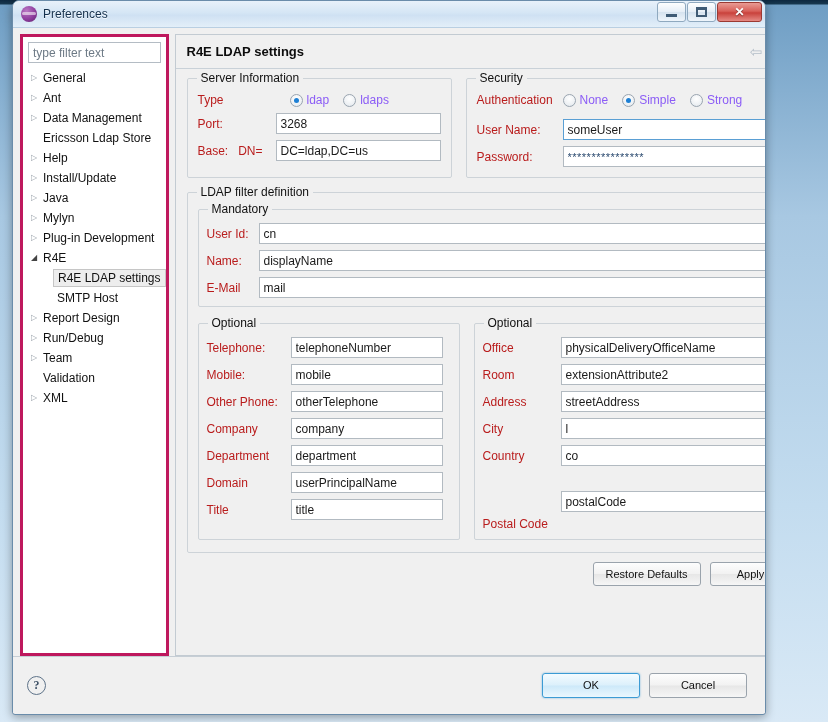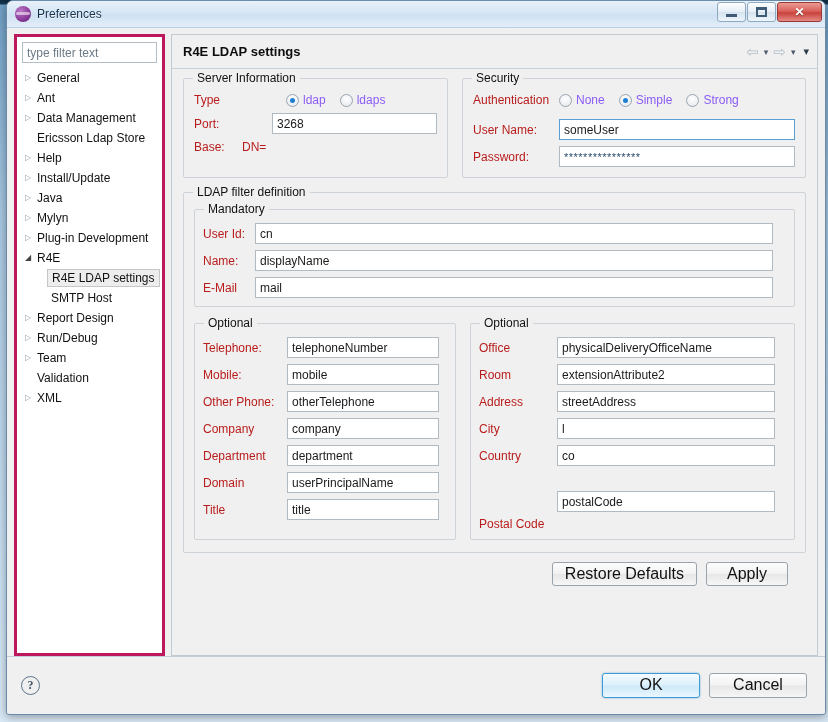--- a/index.html
+++ b/index.html
@@ -19,22 +19,22 @@
     overflow: hidden;
   }
   .bg-blur span {
     position: absolute; top: 8px; height: 9px; border-radius: 5px;
     background: rgba(120,150,175,0.45);
     filter: blur(3px);
   }
 
   
   #dialog {
-    position: absolute; left: 6px; top: 0px;
-    width: 820px; height: 715px;
+    position: absolute; left: 12px; top: 0px;
+    width: 754px; height: 715px;
     background: #f0f0f0;
     border: 1px solid #6a8caa;
     border-radius: 7px 7px 3px 3px;
     box-shadow: 0 2px 10px rgba(0,0,0,0.35);
     overflow: hidden;
   }
   .titlebar {
     height: 27px;
     background: linear-gradient(180deg, #e8f1fa 0%, #d5e6f5 45%, #cfe1f3 55%, #e3eff9 100%);
     border-bottom: 1px solid #b9cfe2;
@@ -173,21 +173,21 @@
 
   
   .footer-top {
     height: 42px; display: flex; align-items: center; justify-content: flex-end;
     padding: 0 18px 0 0; background: #f0f0f0;
   }
   .btn {
     height: 24px; min-width: 82px;
     border: 1px solid #9aa3ac; border-radius: 3px;
     background: linear-gradient(180deg,#fdfdfd 0%, #f2f2f2 48%, #e7e7e7 52%, #f6f6f6 100%);
-    font-family: "Liberation Sans", sans-serif; font-size: 16px; color: #111;
+    font-family: "Liberation Sans", sans-serif; font-size: 11px; color: #111;
     padding: 0 12px; cursor: default; text-align: center;
   }
   .btn.primary {
     border: 1px solid #3c9bd4;
     background: linear-gradient(180deg,#f4fbff 0%, #dcf0fb 48%, #cde9f9 52%, #eaf7fe 100%);
     box-shadow: 0 0 2px rgba(60,155,212,0.7);
   }
   .footer-bar {
     height: 57px; border-top: 1px solid #c6ced5;
     background: #f0f0f0;
@@ -344,20 +344,21 @@
 
 
             <div class="row">
               <div class="lbl" style="width:92px;">Port:</div>
               <input class="tf" style="width: 170px;" type="text" value="3268">
             </div>
 
             <div class="row">
               <div class="lbl" style="width:48px;">Base:</div>
               <div class="lbl" style="width:44px;">DN=</div>
+              <input class="tf" style="width: 170px;" type="text" value="DC=ldap,DC=us">
             </div>
           </div>
 
           <div class="group" style="flex:1;">
             <div class="group-title">Security</div>
 
             <div class="row" style="margin-bottom:12px;">
               <div class="lbl" style="width:86px;">Authentication</div>
               <div class="radio-grp">
                 <label class="radio">

